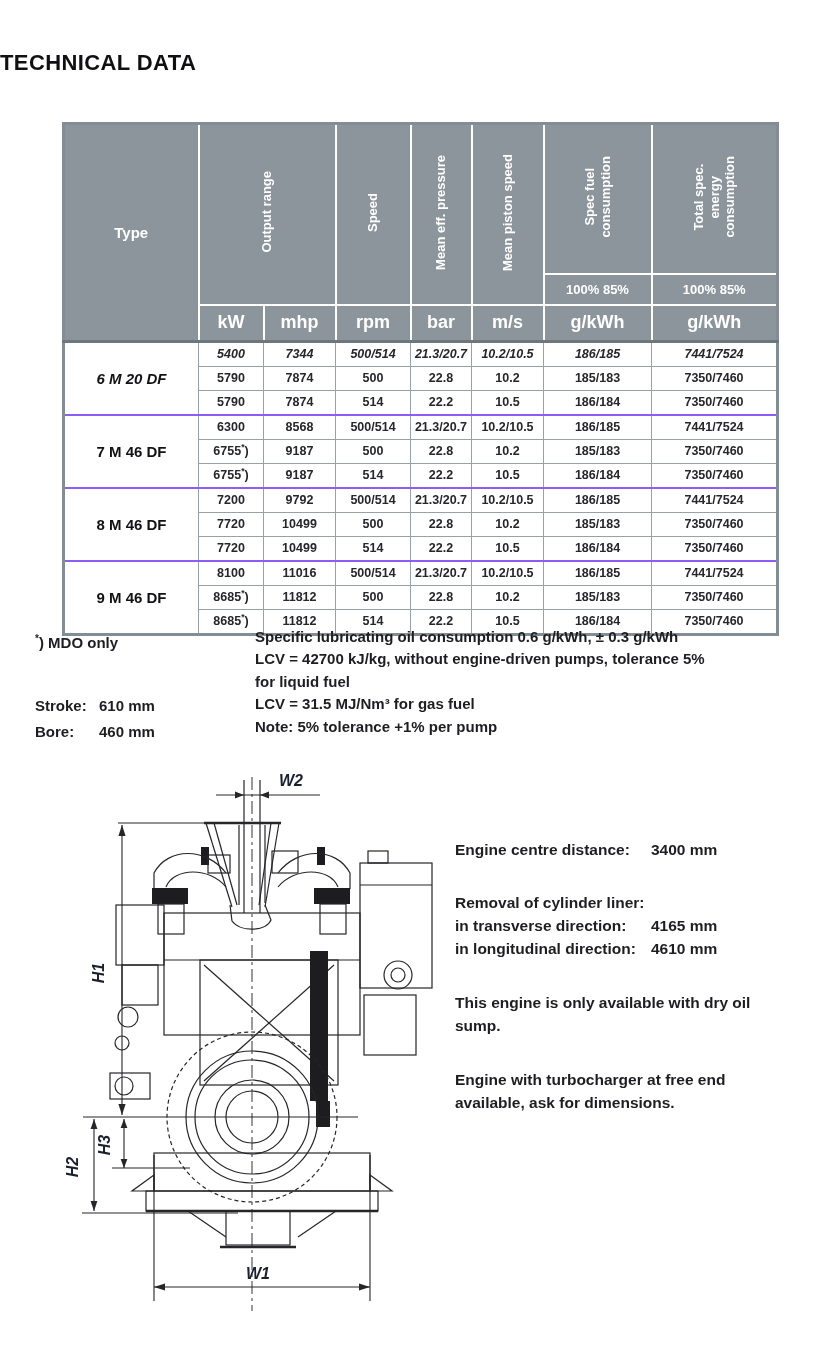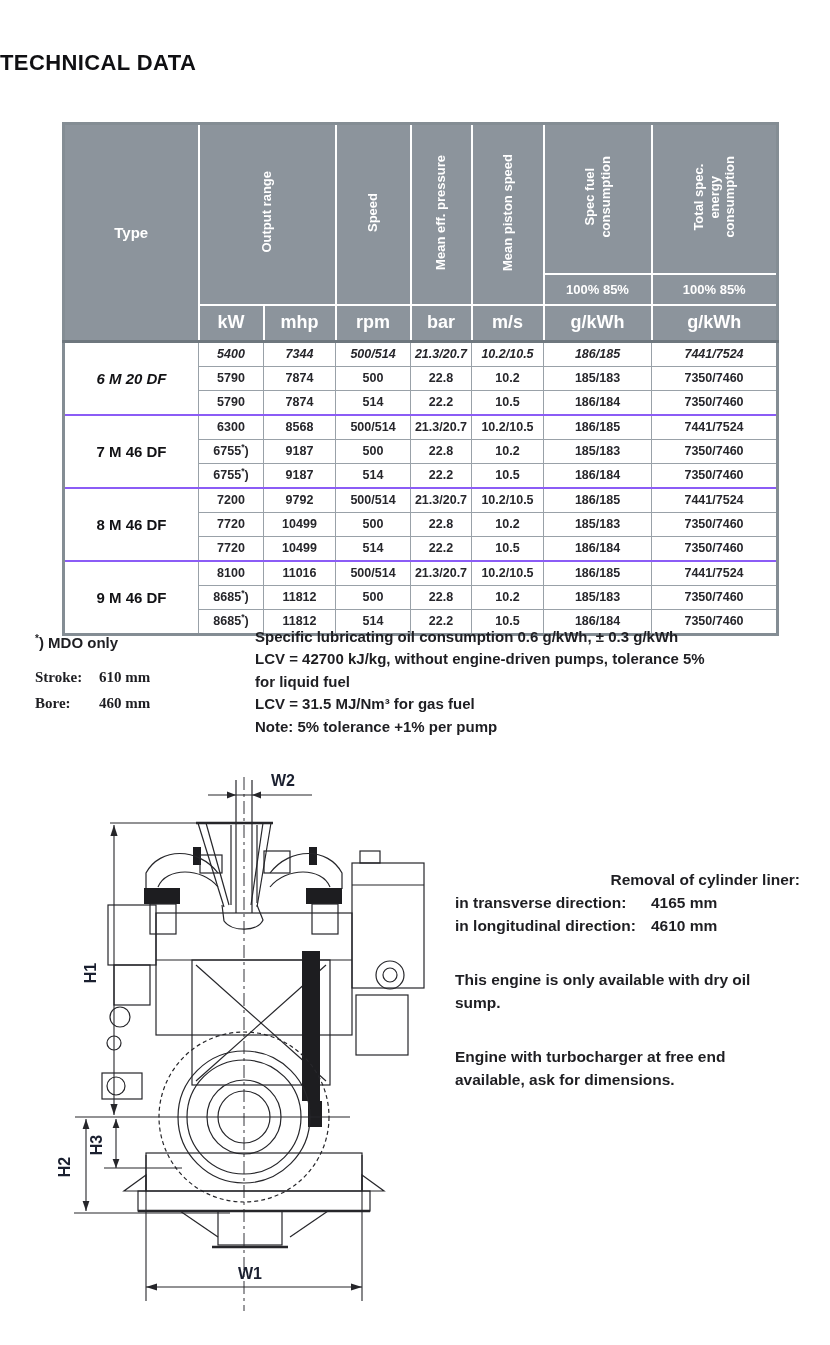--- a/index.html
+++ b/index.html
@@ -38,36 +38,36 @@
     font-size:12.5px;font-weight:bold;color:#26262b;
     padding:2px 2px;height:19px;line-height:1.2;background:#fff;
   }
   table.spec td.type-cell{font-size:15px;color:#121215;}
   table.spec tr.group-start td{border-top:2px solid #8b5cf6;}
   table.spec tbody tr:first-child td{border-top:3px solid #6e777e;font-style:italic;}
   table.spec sup{font-size:8.5px;vertical-align:super;line-height:0;}
   
   .notes-left{position:absolute;left:35px;top:626px;width:205px;font-size:15px;font-weight:bold;line-height:26px;}
   .notes-left sup{font-size:10px;}
-  .dim-rows{margin-top:8px;font-family:Liberation Serif, serif;}
+  .dim-rows{margin-top:37px;}
   .dim-row{display:grid;grid-template-columns:64px 1fr;}
   .notes-right{position:absolute;left:255px;top:626px;width:545px;font-size:15px;font-weight:bold;line-height:22.4px;}
   
-  .diagram{position:absolute;left:50px;top:755px;width:395px;height:575px;}
+  .diagram{position:absolute;left:58px;top:755px;width:395px;height:575px;font-style:italic;}
   .diagram svg{display:block;width:395px;height:575px;}
   .eng{stroke:#26262a;fill:none;stroke-width:1.2;}
   .engb{stroke:#26262a;fill:none;stroke-width:2.6;}
   .dim{stroke:#26262a;fill:none;stroke-width:1.1;}
   .arr{fill:#26262a;stroke:none;}
   .dark{fill:#1d1d20;stroke:none;}
   .dimlabel{font-family:"Liberation Sans","DejaVu Sans",sans-serif;font-size:16px;font-weight:bold;fill:#1b2030;}
   .cl{stroke:#35353a;stroke-width:1;fill:none;stroke-dasharray:13 4 3 4;}
   .info{position:absolute;left:455px;top:838px;width:345px;font-size:15.5px;font-weight:bold;line-height:23px;}
   .info-row{display:grid;grid-template-columns:196px 1fr;}
-  .info .heading{margin-top:30px;text-align:right;}
+  .info .heading{margin-top:30px;}
   .info p{margin:31px 0 0 0;width:310px;}
 </style>
 </head>
 <body>
 
 <div class="page-title">TECHNICAL DATA</div>
 
 <table class="spec">
   <colgroup>
     <col style="width:135px">
@@ -343,20 +343,24 @@
   <line class="dim" x1="96" y1="400" x2="96" y2="546"></line>
   <line class="dim" x1="312" y1="400" x2="312" y2="546"></line>
   <line class="dim" x1="96" y1="532" x2="312" y2="532"></line>
   <polygon class="arr" points="96,532 107,528.6 107,535.4"></polygon>
   <polygon class="arr" points="312,532 301,528.6 301,535.4"></polygon>
   <text class="dimlabel" x="200" y="524" text-anchor="middle">W1</text>
 </svg>
 </div>
 
 <div class="info">
+  <div class="info-row">
+    <span>Engine centre distance:</span>
+    <span>3400 mm</span>
+  </div>
   <div class="heading">Removal of cylinder liner:</div>
   <div class="info-row">
     <span>in transverse direction:</span>
     <span>4165 mm</span>
   </div>
   <div class="info-row">
     <span>in longitudinal direction:</span>
     <span>4610 mm</span>
   </div>
   <p>This engine is only available with dry oil sump.</p>

